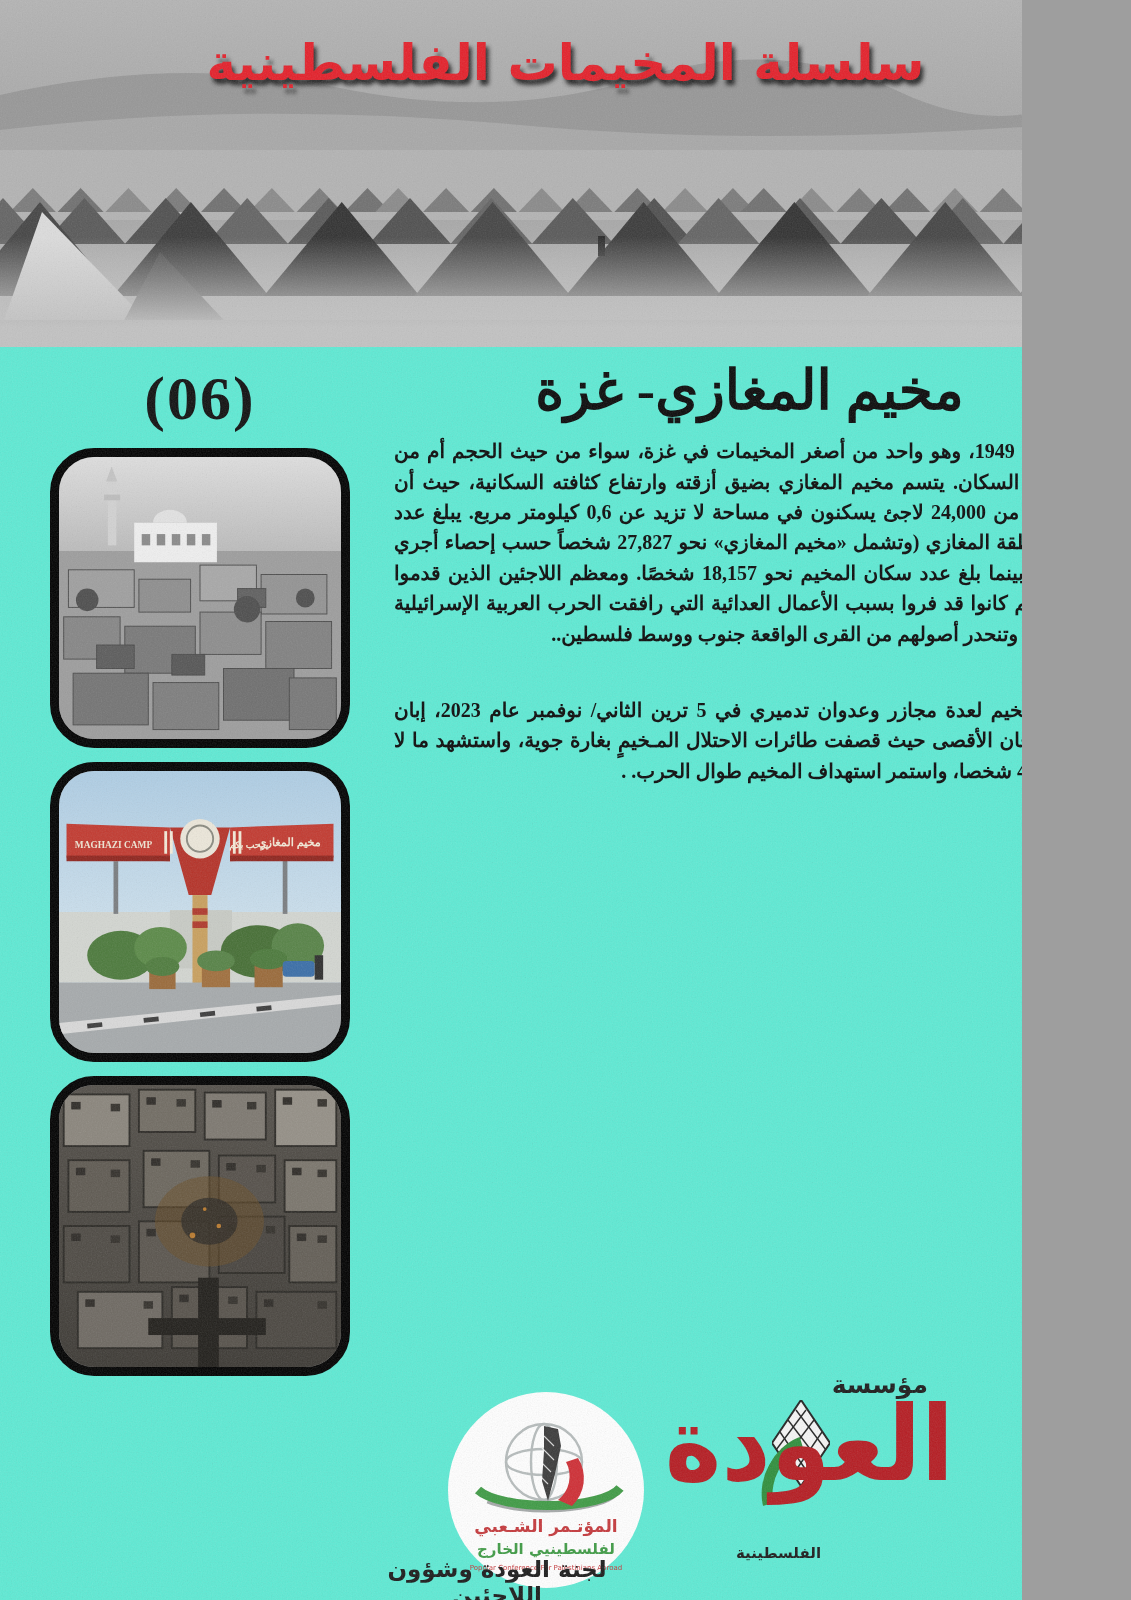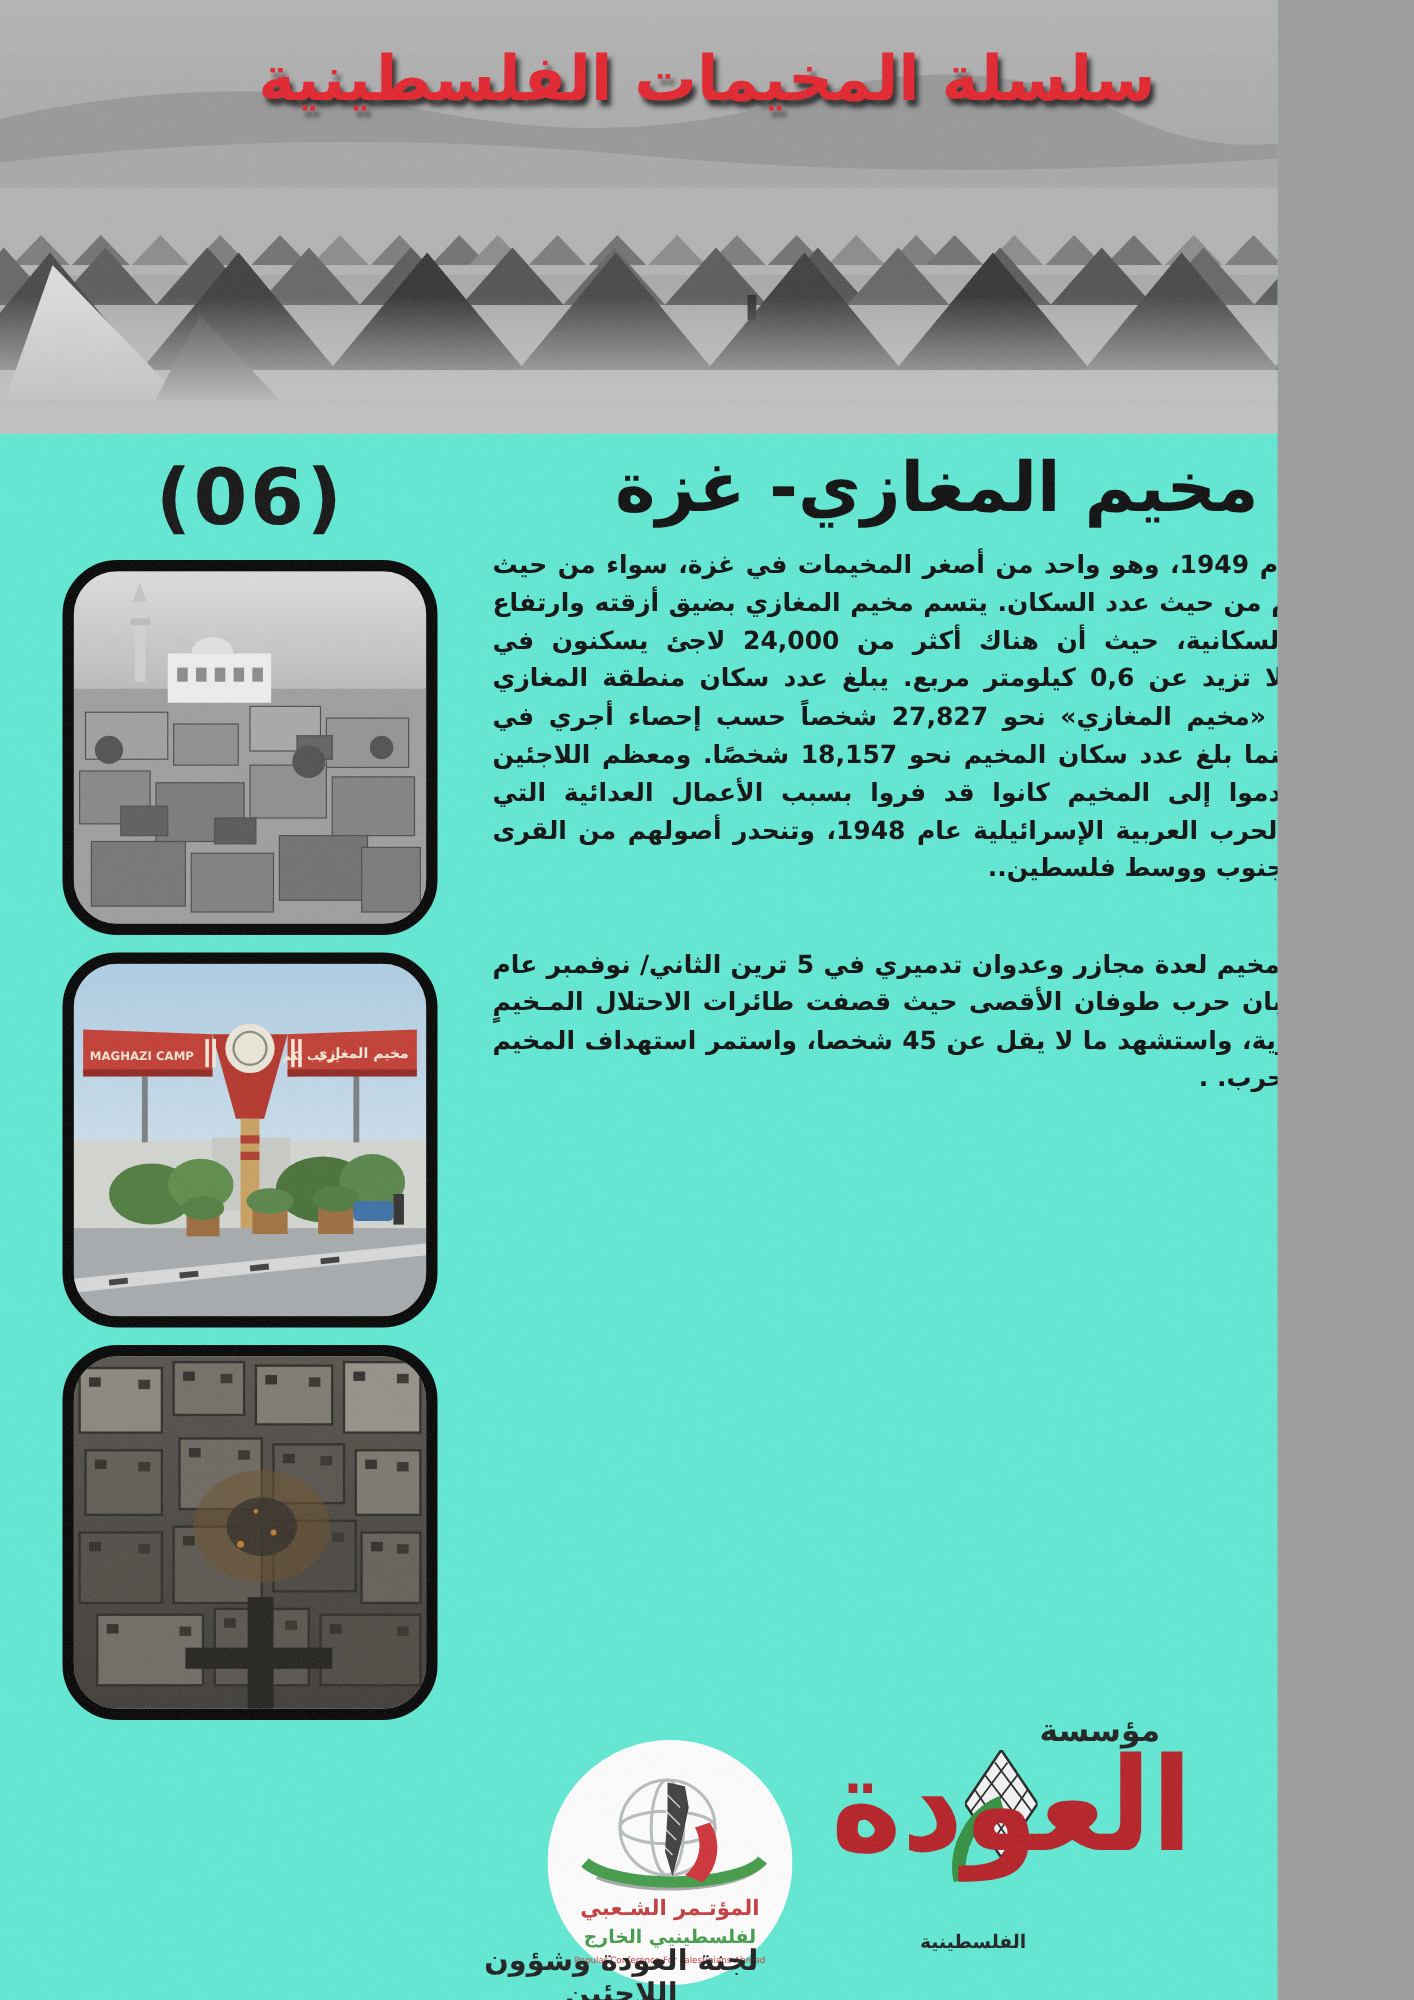--- a/index.html
+++ b/index.html
@@ -9,36 +9,36 @@
   .header{position:absolute;top:0;left:0;width:1131px;height:345px;}
   .header svg{display:block;}
   .header-fade{position:absolute;left:0;bottom:-2px;width:100%;height:110px;
         background:linear-gradient(to bottom,rgba(194,194,194,0),#c2c2c2 82%);}
   .series-title{position:absolute;top:34px;left:0;width:100%;text-align:center;
         direction:rtl;color:#e4202a;font-size:50px;font-weight:bold;letter-spacing:1px;
         text-shadow:3px 5px 4px rgba(25,25,25,.9);}
   
   .content{position:absolute;top:345px;left:0;width:1131px;
         display:grid;grid-template-columns:300px 1fr;column-gap:44px;
-        padding:8px 26px 0 50px;box-sizing:border-box;}
+        padding:8px 26px 0 50px;box-sizing:border-box;font-family:Liberation Serif, serif;}
   .left-col{width:300px;}
   .issue-number{height:95px;line-height:90px;text-align:center;font-size:62px;
         font-weight:bold;color:#101010;letter-spacing:2px;}
   .photo{width:282px;height:282px;border:9px solid #000000;border-radius:44px;
         overflow:hidden;background:#8a8a8a;margin-bottom:14px;}
   .photo svg{display:block;}
   .right-col{direction:rtl;color:#0b0b0b;}
   .main-title{margin:6px 0 14px;font-size:55px;font-weight:bold;line-height:1.15;
         color:#0a0a0a;text-align:center;}
   .body-par{font-size:20px;font-weight:bold;line-height:1.52;margin:0;
         text-align:justify;}
   .body-par + .body-par{margin-top:46px;}
   
   .footer{position:absolute;left:0;bottom:0;width:1131px;height:240px;}
-  .conf-logo{position:absolute;left:438px;top:32px;width:196px;height:196px;}
+  .conf-logo{position:absolute;left:448px;top:32px;width:196px;height:196px;}
   .awda{position:absolute;left:648px;top:0;width:310px;height:210px;direction:rtl;}
   .awda-top{position:absolute;right:30px;top:10px;font-size:25px;font-weight:bold;
         color:#1c1c1c;z-index:2;text-align:center;}
   .awda-name{position:absolute;right:4px;top:22px;font-size:96px;font-weight:bold;
         color:#b51c22;line-height:1.3;z-index:1;transform:scaleY(1.08);}
   .awda-bottom{position:absolute;left:88px;bottom:8px;font-size:15px;font-weight:bold;
         color:#1c1c1c;z-index:2;}
   .awda-keffiyeh{position:absolute;right:128px;top:40px;z-index:0;}
   .awda-green{position:absolute;right:108px;top:72px;width:64px;height:84px;
         border:11px solid transparent;border-left:11px solid #2f8f3c;

